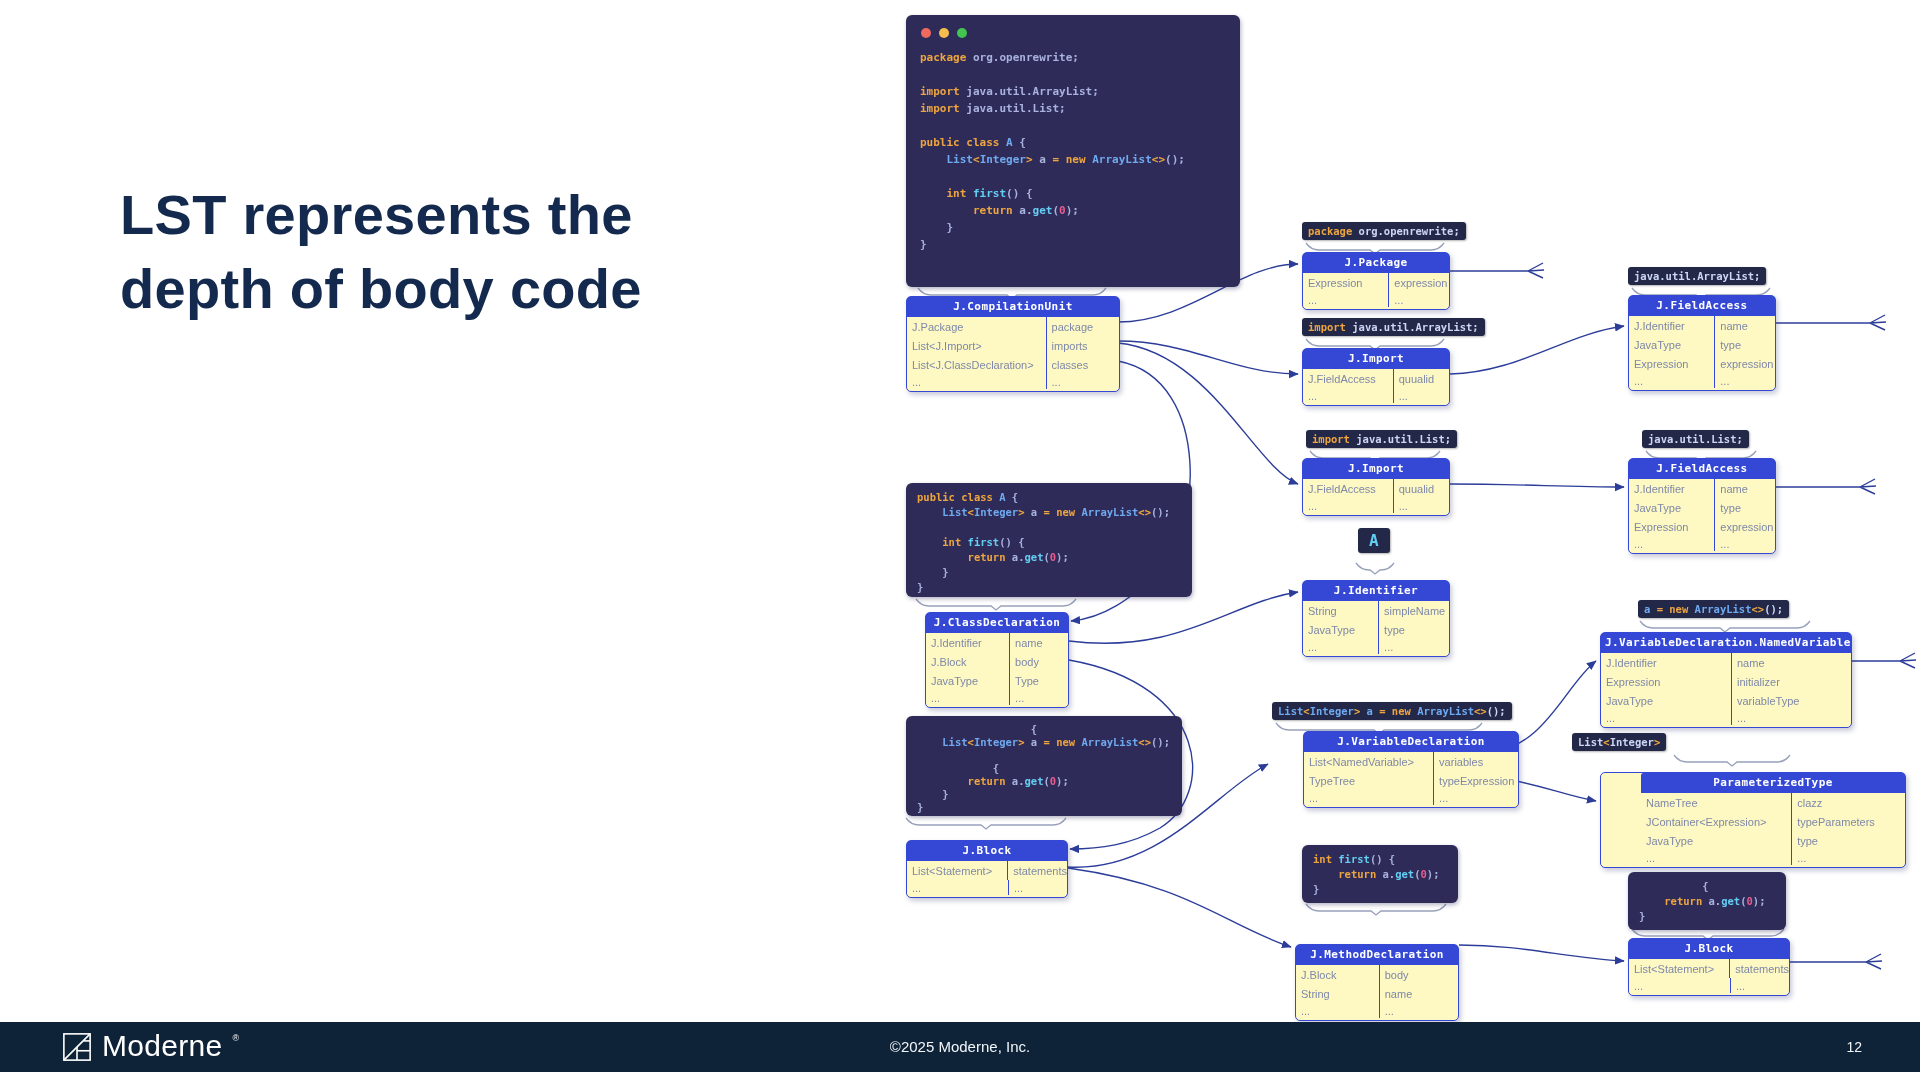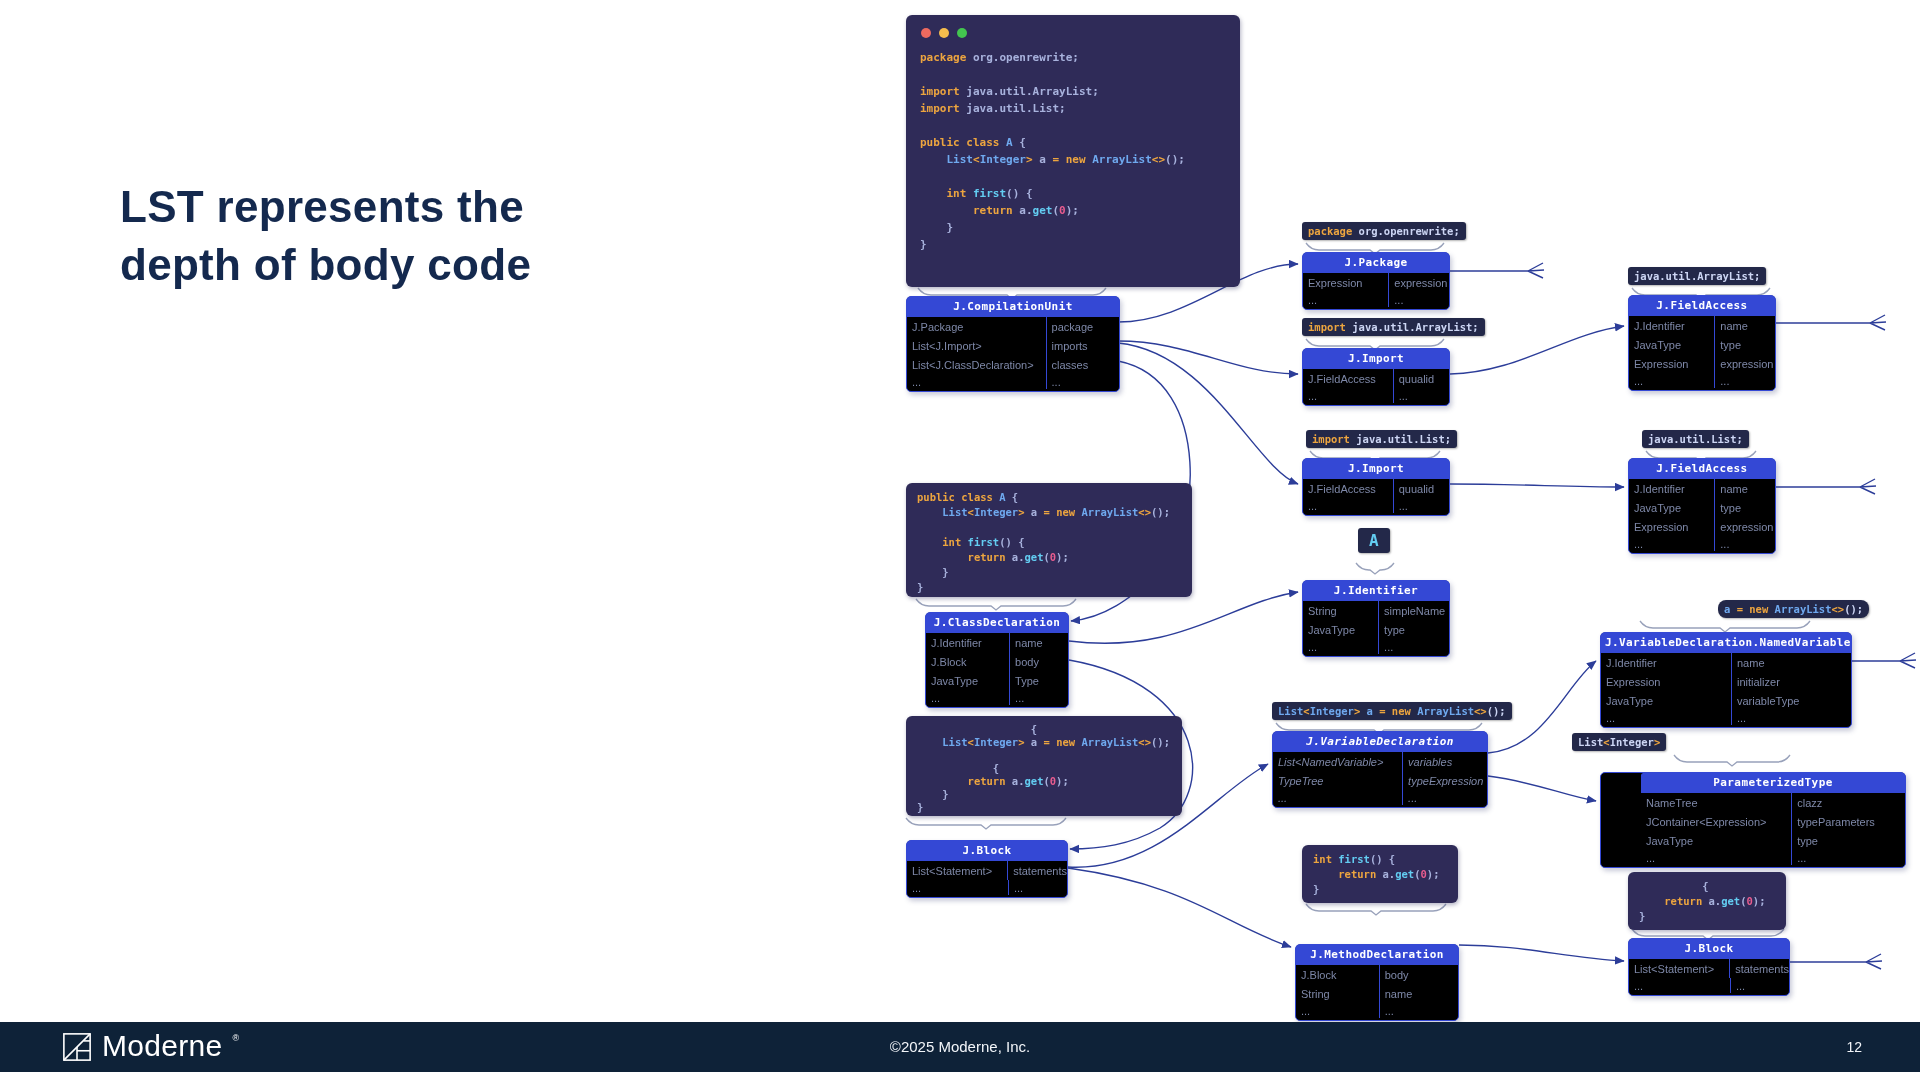--- a/index.html
+++ b/index.html
@@ -1,20 +1,20 @@
 <!DOCTYPE html>
 <html><head>
 <meta charset="utf-8">
 <style>
   html,body{margin:0;padding:0;background:#ffffff;}
   body{width:1920px;height:1080px;overflow:hidden;font-family:"Liberation Sans",sans-serif;}
   .slide{position:relative;width:1920px;height:1080px;background:#ffffff;}
 
   
-  .title{position:absolute;left:120px;top:178px;margin:0;font-size:44px;line-height:1.32;
+  .title{position:absolute;left:120px;top:178px;margin:0;font-size:56px;line-height:1.32;
          font-weight:600;color:#14294e;letter-spacing:.3px;}
 
   
   #connectors{position:absolute;left:0;top:0;width:1920px;height:1080px;pointer-events:none;}
 
   
   .codewin,.codeblock{position:absolute;background:#2f2b58;border-radius:6px;
         box-shadow:1px 2px 4px rgba(40,40,90,.35);}
   .tl{display:flex;gap:8px;padding:13px 0 2px 15px;}
   .tl span{width:10px;height:10px;border-radius:50%;}
@@ -24,21 +24,21 @@
   .tok-k{color:#eda53f;} .tok-t{color:#6fa9ef;} .tok-p{color:#a8b2dd;}
   .tok-n{color:#e85c8f;} .tok-c{color:#63cdf2;} .tok-w{color:#cdd6f4;}
 
   
   .chip{position:absolute;background:#232849;border-radius:3px;padding:3px 6px;white-space:pre;
         font-family:"DejaVu Sans Mono",monospace;font-size:10.5px;font-weight:bold;color:#cdd6f4;
         box-shadow:1px 1px 2px rgba(0,0,0,.3);}
   .chip-a{font-size:16px;padding:3px 11px;}
 
   
-  .node{position:absolute;border:1.6px solid #3448d5;border-radius:5px;background:#000000;
+  .node{position:absolute;border:1.6px solid #3448d5;border-radius:5px;background:#fef9c3;
         box-shadow:2px 3px 5px rgba(60,70,120,.28);}
   .node-h{background:#3448d5;color:#ffffff;text-align:center;padding:3px 4px 4px 4px;
         font-family:"DejaVu Sans Mono",monospace;font-weight:bold;font-size:11px;letter-spacing:.4px;
         border-radius:2.5px 2.5px 0 0;white-space:nowrap;}
   .node-b{padding-bottom:2px;}
   .nrow{display:flex;height:19px;align-items:center;}
   .nrow.dots{height:15px;}
   .ncell{font-size:11px;color:#7e88a8;padding-left:5px;white-space:nowrap;}
   .ncell.r{border-left:1.6px solid #3448d5;height:100%;display:flex;align-items:center;flex:1;}
 
@@ -128,21 +128,21 @@
       <div class="codeblock" style="left: 1628px; top: 872px; width: 158px; height: 58px;">
         <div class="codelines" style="font-size: 10.5px; line-height: 15px;"><div><span class="tok-p">          {</span></div><div><span class="tok-k">    return </span><span class="tok-p">a.</span><span class="tok-c">get</span><span class="tok-p">(</span><span class="tok-n">0</span><span class="tok-p">);</span></div><div><span class="tok-p">}</span></div></div>
       </div>
       <div class="chip" style="left: 1302px; top: 222px;"><span class="tok-k">package </span><span class="tok-w">org.openrewrite;</span></div>
       <div class="chip" style="left: 1302px; top: 318px;"><span class="tok-k">import </span><span class="tok-w">java.util.ArrayList;</span></div>
       <div class="chip" style="left: 1306px; top: 430px;"><span class="tok-k">import </span><span class="tok-w">java.util.List;</span></div>
       <div class="chip" style="left: 1628px; top: 267px;"><span class="tok-w">java.util.ArrayList;</span></div>
       <div class="chip" style="left: 1642px; top: 430px;"><span class="tok-w">java.util.List;</span></div>
       <div class="chip chip-a" style="left: 1358px; top: 528px;"><span class="tok-c">A</span></div>
       <div class="chip" style="left: 1272px; top: 702px;"><span class="tok-t">List</span><span class="tok-k">&lt;</span><span class="tok-t">Integer</span><span class="tok-k">&gt; </span><span class="tok-t">a </span><span class="tok-k">= new </span><span class="tok-t">ArrayList</span><span class="tok-k">&lt;&gt;</span><span class="tok-w">();</span></div>
-      <div class="chip" style="left: 1718px; top: 600px; border-radius: 8px;"><span class="tok-t">a </span><span class="tok-k">= new </span><span class="tok-t">ArrayList</span><span class="tok-k">&lt;&gt;</span><span class="tok-w">();</span></div>
+      <div class="chip" style="left: 1638px; top: 600px;"><span class="tok-t">a </span><span class="tok-k">= new </span><span class="tok-t">ArrayList</span><span class="tok-k">&lt;&gt;</span><span class="tok-w">();</span></div>
       <div class="chip" style="left: 1572px; top: 733px;"><span class="tok-w">List</span><span class="tok-k">&lt;</span><span class="tok-w">Integer</span><span class="tok-k">&gt;</span></div>
       <div class="node" style="left: 906px; top: 296px; width: 212px;">
         <div class="node-h">J.CompilationUnit</div>
         <div class="node-b">
           <div class="nrow">
             <div class="ncell l" style="width: 63%;">J.Package</div>
             <div class="ncell r">package</div>
           </div>
           <div class="nrow">
             <div class="ncell l" style="width: 63%;">List&lt;J.Import&gt;</div>
@@ -283,21 +283,21 @@
           <div class="nrow">
             <div class="ncell l" style="width: 60%;">List&lt;Statement&gt;</div>
             <div class="ncell r">statements</div>
           </div>
           <div class="nrow dots">
             <div class="ncell l" style="width: 60%;">...</div>
             <div class="ncell r">...</div>
           </div>
         </div>
       </div>
-      <div class="node" style="left: 1272px; top: 731px; width: 214px; font-style: italic;">
+      <div class="node" style="left: 1303px; top: 731px; width: 214px;">
         <div class="node-h">J.VariableDeclaration</div>
         <div class="node-b">
           <div class="nrow">
             <div class="ncell l" style="width: 58%;">List&lt;NamedVariable&gt;</div>
             <div class="ncell r">variables</div>
           </div>
           <div class="nrow">
             <div class="ncell l" style="width: 58%;">TypeTree</div>
             <div class="ncell r">typeExpression</div>
           </div>

